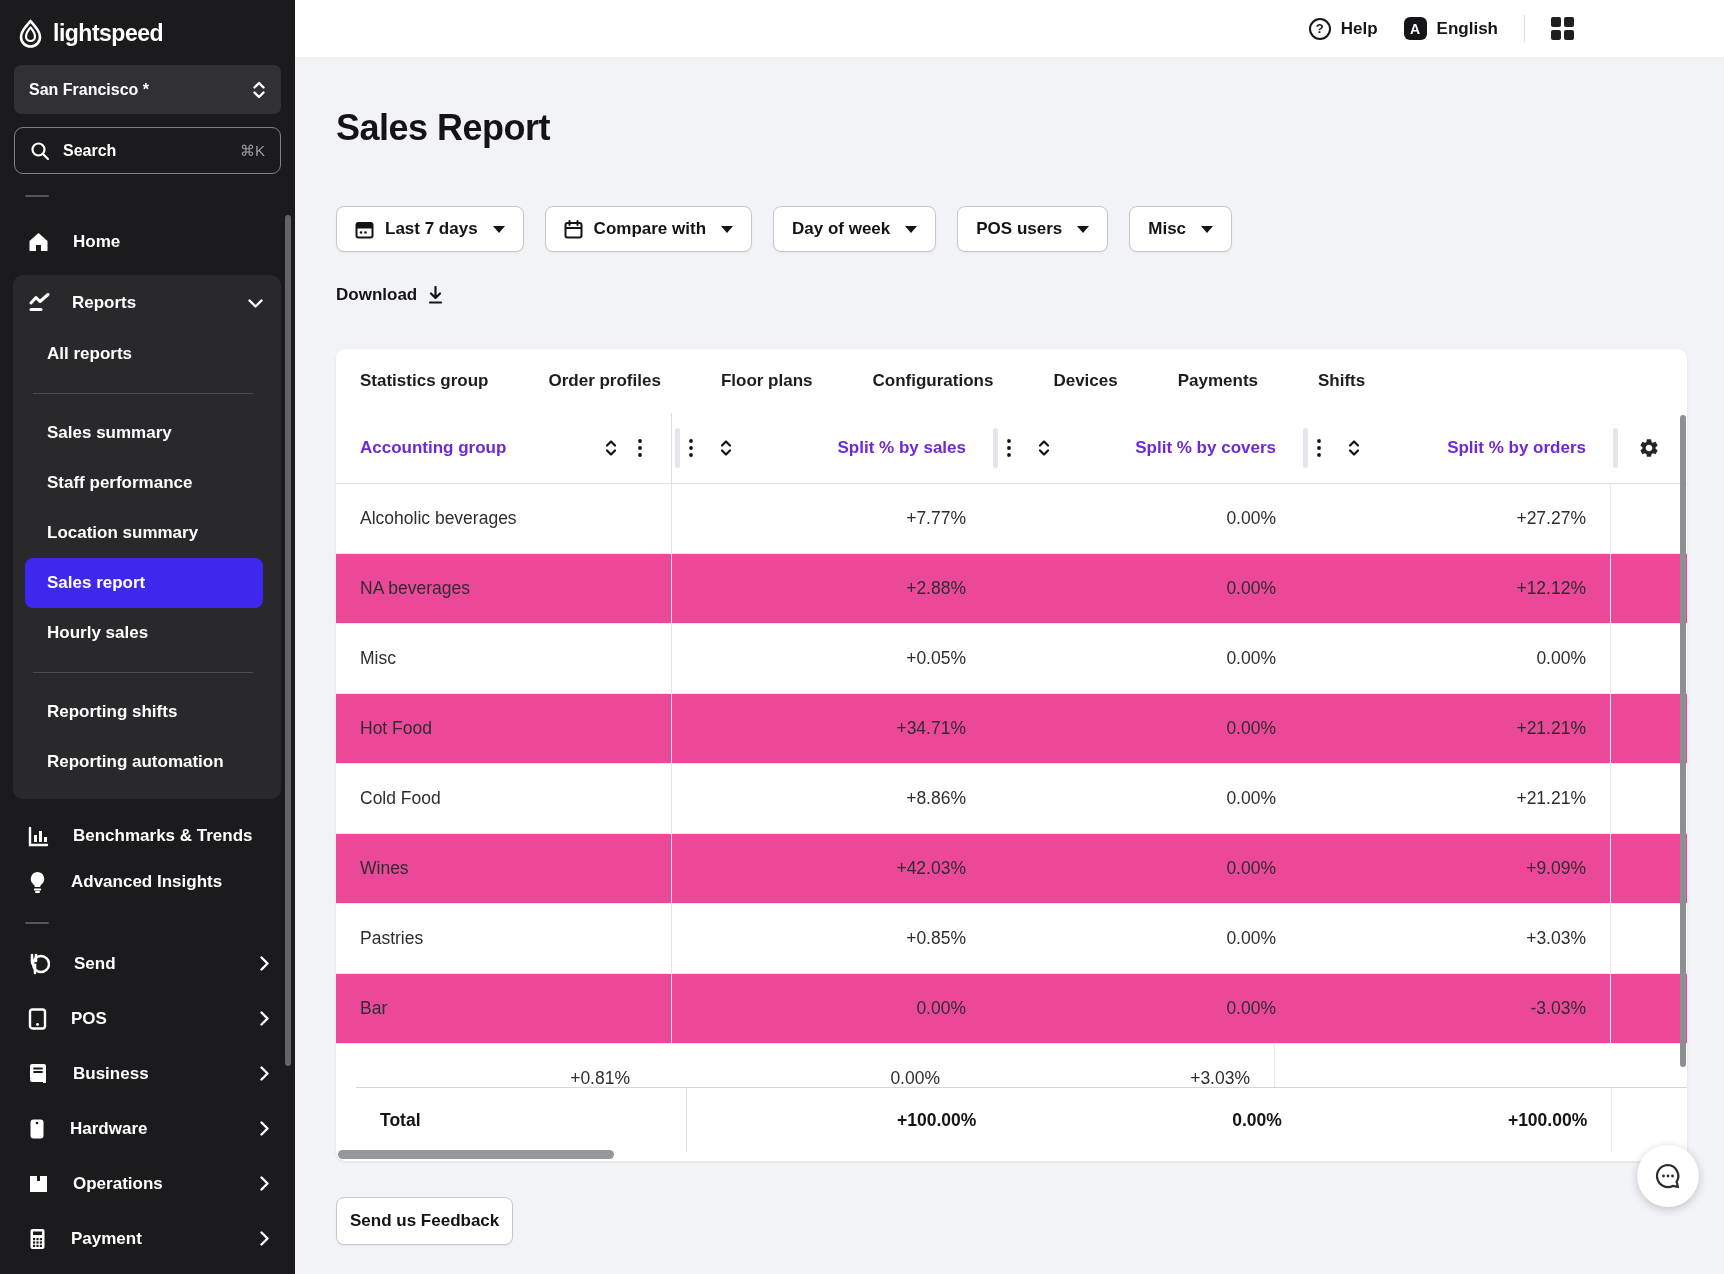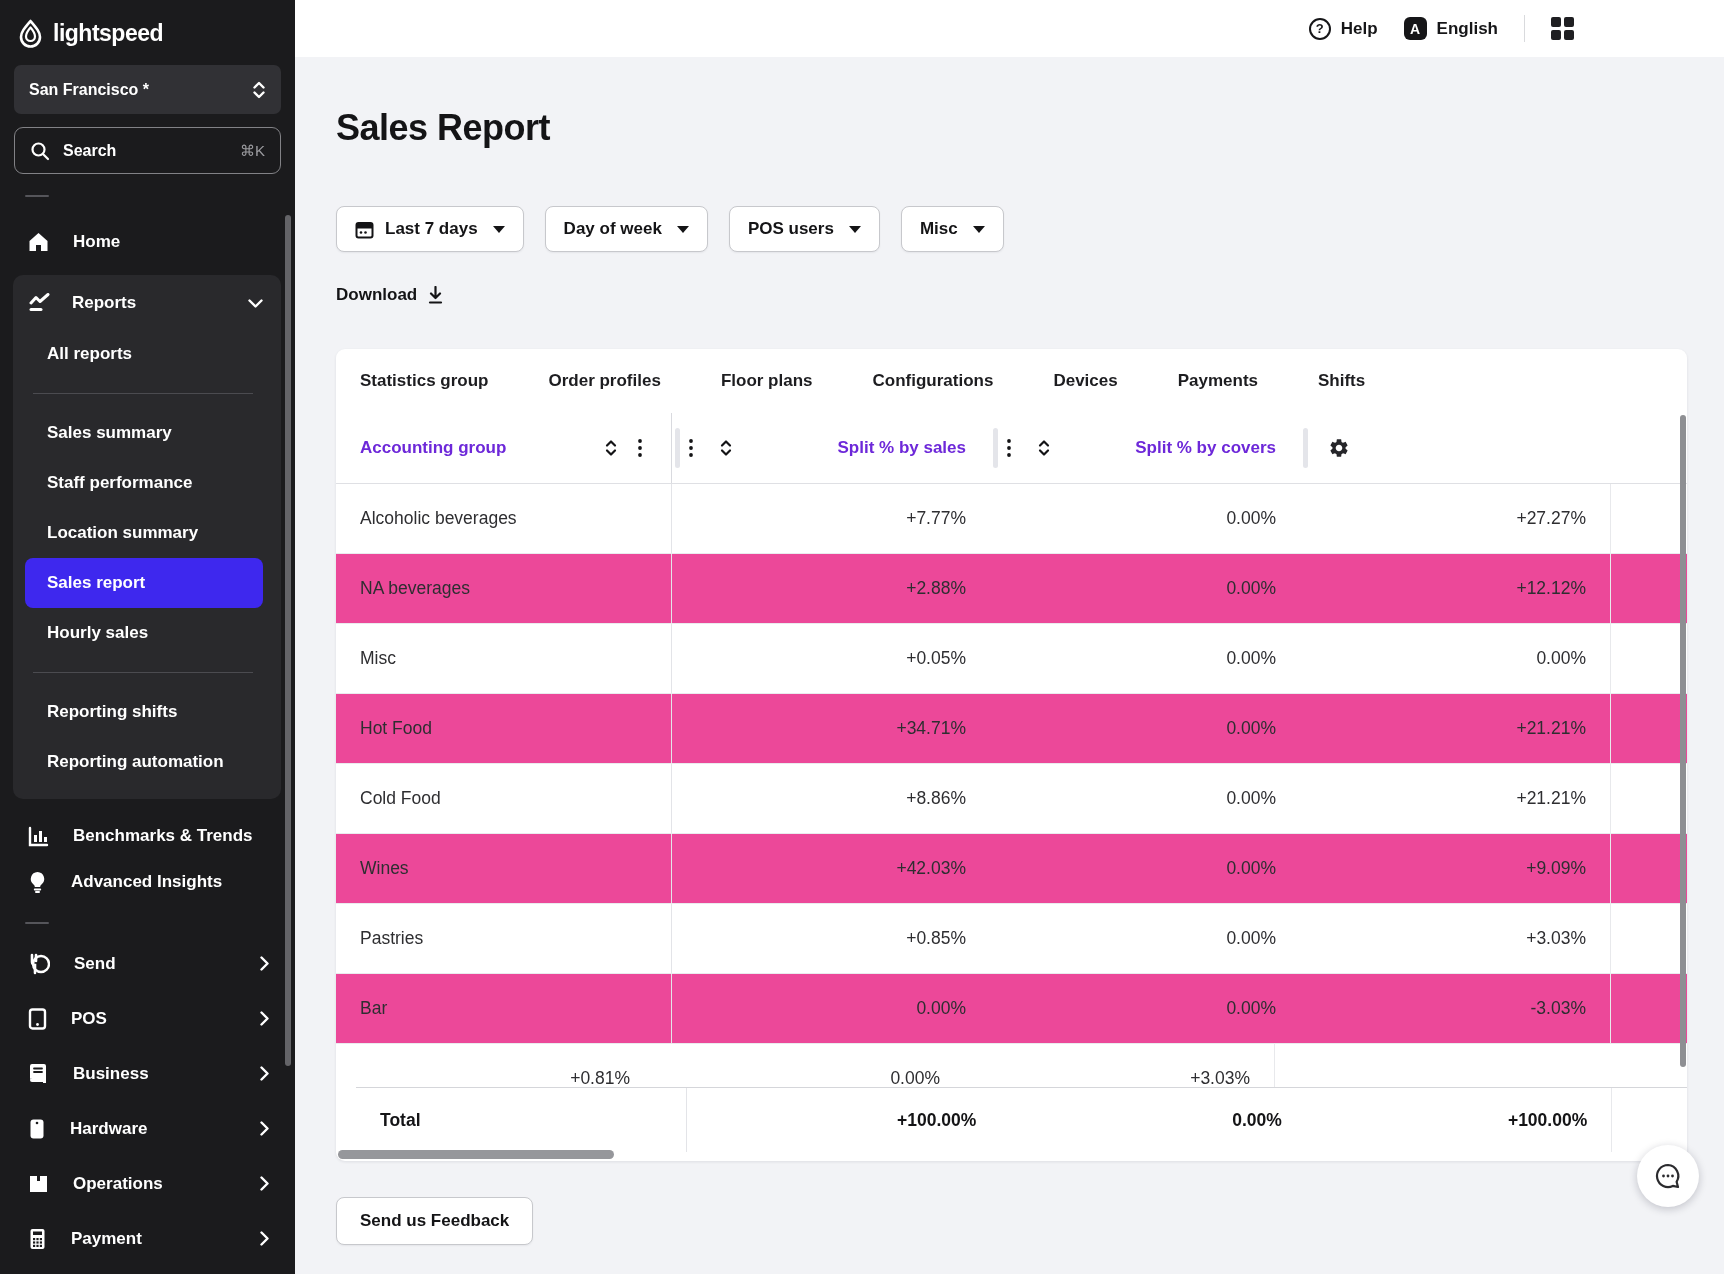--- a/index.html
+++ b/index.html
@@ -85,21 +85,21 @@
   .trow.alt { background:#ec4899; }
   .td-name { width:336px; padding-left:24px; border-right:1px solid #e3e4e8; height:100%; display:flex; align-items:center; }
   .td-val { text-align:right; padding-right:24px; }
   .td-gear { width:77px; height:100%; border-left:1px solid #e8e9ec; }
   .total-row { height:65px; display:flex; align-items:center; border-top:1px solid #d5d6da;
                font-size:17.5px; font-weight:700; color:#141416; background:#fff;margin-left:20px; }
   .total-row .td-name { border-right:1px solid #e3e4e8; }
   .hscroll { position:absolute; left:2px; bottom:2px; width:276px; height:9px; background:#96979b; border-radius:5px; }
   .vscroll { position:absolute; right:1px; top:66px; width:6px; height:652px; background:#8e8f93; border-radius:3px; }
 
-  .feedback-btn { margin:36px 0 0 41px; height:48px; padding:0 23px; background:#fff; border:1px solid #c7c8cc;
+  .feedback-btn { margin:36px 0 0 41px; height:48px; padding:0 13px; background:#fff; border:1px solid #c7c8cc;
                   border-radius:8px; box-shadow:0 1px 2px rgba(20,20,30,.06); font-size:17px; font-weight:700;
                   color:#141416; cursor:pointer; font-family:"Liberation Sans",sans-serif; }
   .chat-fab { position:absolute; left:1342px; top:1145px; width:62px; height:62px; border-radius:50%;
               background:#fff; box-shadow:0 2px 8px rgba(20,20,40,.22); display:flex; align-items:center;
               justify-content:center; cursor:pointer; }
 </style>
 </head>
 <body>
 
 <div class="app">
@@ -305,20 +305,29 @@
         <svg width="19" height="19" viewBox="0 0 19 19">
           <rect x="1.5" y="3" width="16" height="14.5" rx="2" fill="none" stroke="#141416" stroke-width="2"></rect>
           <path d="M1.5 5 a2 2 0 0 1 2-2 h12 a2 2 0 0 1 2 2 v3.5 H1.5 Z" fill="#141416"></path>
           <circle cx="6" cy="12.5" r="1.3" fill="#141416"></circle>
             <circle cx="10.5" cy="12.5" r="1.3" fill="#141416"></circle>
         </svg>
         <span>Last 7 days</span>
         <span class="caret"></span>
       </div>
       <div class="filter-btn">
+        <svg width="19" height="19" viewBox="0 0 19 19">
+          <rect x="1.5" y="3" width="16" height="14.5" rx="2" fill="none" stroke="#141416" stroke-width="2"></rect>
+          <path d="M1.5 8 H17.5" stroke="#141416" stroke-width="2"></path>
+          <path d="M5.5 1 v4 M13.5 1 v4" stroke="#141416" stroke-width="2" stroke-linecap="round"></path>
+        </svg>
+        <span>Compare with</span>
+        <span class="caret"></span>
+      </div>
+      <div class="filter-btn">
         <span>Day of week</span>
         <span class="caret"></span>
       </div>
       <div class="filter-btn">
         <span>POS users</span>
         <span class="caret"></span>
       </div>
       <div class="filter-btn">
         <span>Misc</span>
         <span class="caret"></span>
@@ -383,20 +392,35 @@
                 <circle cx="3" cy="17" r="1.9" fill="#141416"></circle>
               </svg>
           </span>
           <span class="hicon sort">
             <svg width="12" height="18" viewBox="0 0 12 18">
                 <path d="M2 6.5 L6 2.5 L10 6.5 M2 11.5 L6 15.5 L10 11.5" fill="none" stroke="#141416" stroke-width="2.2" stroke-linecap="round" stroke-linejoin="round"></path>
               </svg>
           </span>
           <span class="hlabel">Split % by covers</span>
         </div>
+        <div class="th th-val w-orders">
+          <span class="hicon kebab">
+            <svg width="6" height="20" viewBox="0 0 6 20">
+                <circle cx="3" cy="3" r="1.9" fill="#141416"></circle>
+                <circle cx="3" cy="10" r="1.9" fill="#141416"></circle>
+                <circle cx="3" cy="17" r="1.9" fill="#141416"></circle>
+              </svg>
+          </span>
+          <span class="hicon sort">
+            <svg width="12" height="18" viewBox="0 0 12 18">
+                <path d="M2 6.5 L6 2.5 L10 6.5 M2 11.5 L6 15.5 L10 11.5" fill="none" stroke="#141416" stroke-width="2.2" stroke-linecap="round" stroke-linejoin="round"></path>
+              </svg>
+          </span>
+          <span class="hlabel">Split % by orders</span>
+        </div>
         <div class="th th-gear">
           <span class="hicon">
             <svg width="22" height="22" viewBox="0 0 24 24">
                 <path fill="#26262a" d="M19.14 12.94c.04-.3.06-.61.06-.94 0-.32-.02-.64-.07-.94l2.03-1.58c.18-.14.23-.41.12-.61l-1.92-3.32c-.12-.22-.37-.29-.59-.22l-2.39.96c-.5-.38-1.03-.7-1.62-.94l-.36-2.54c-.04-.24-.24-.41-.48-.41h-3.84c-.24 0-.43.17-.47.41L9.25 5.35c-.59.24-1.13.57-1.62.94L5.24 5.33c-.22-.08-.47 0-.59.22L2.74 8.87c-.12.21-.08.47.12.61l2.03 1.58c-.05.3-.09.63-.09.94s.02.64.07.94l-2.03 1.58c-.18.14-.23.41-.12.61l1.92 3.32c.12.22.37.29.59.22l2.39-.96c.5.38 1.03.7 1.62.94l.36 2.54c.05.24.24.41.48.41h3.84c.24 0 .44-.17.47-.41l.36-2.54c.59-.24 1.13-.56 1.62-.94l2.39.96c.22.08.47 0 .59-.22l1.92-3.32c.12-.22.07-.47-.12-.61l-2.01-1.58zM12 15.6c-1.98 0-3.6-1.62-3.6-3.6s1.62-3.6 3.6-3.6 3.6 1.62 3.6 3.6-1.62 3.6-3.6 3.6z"></path>
               </svg>
           </span>
         </div>
       </div>
 
       <div class="tbody">

